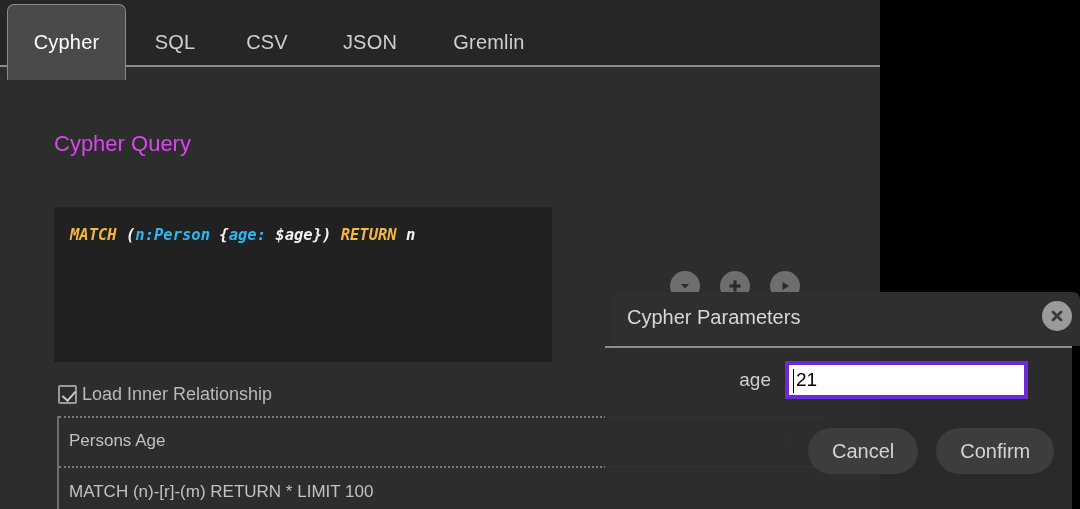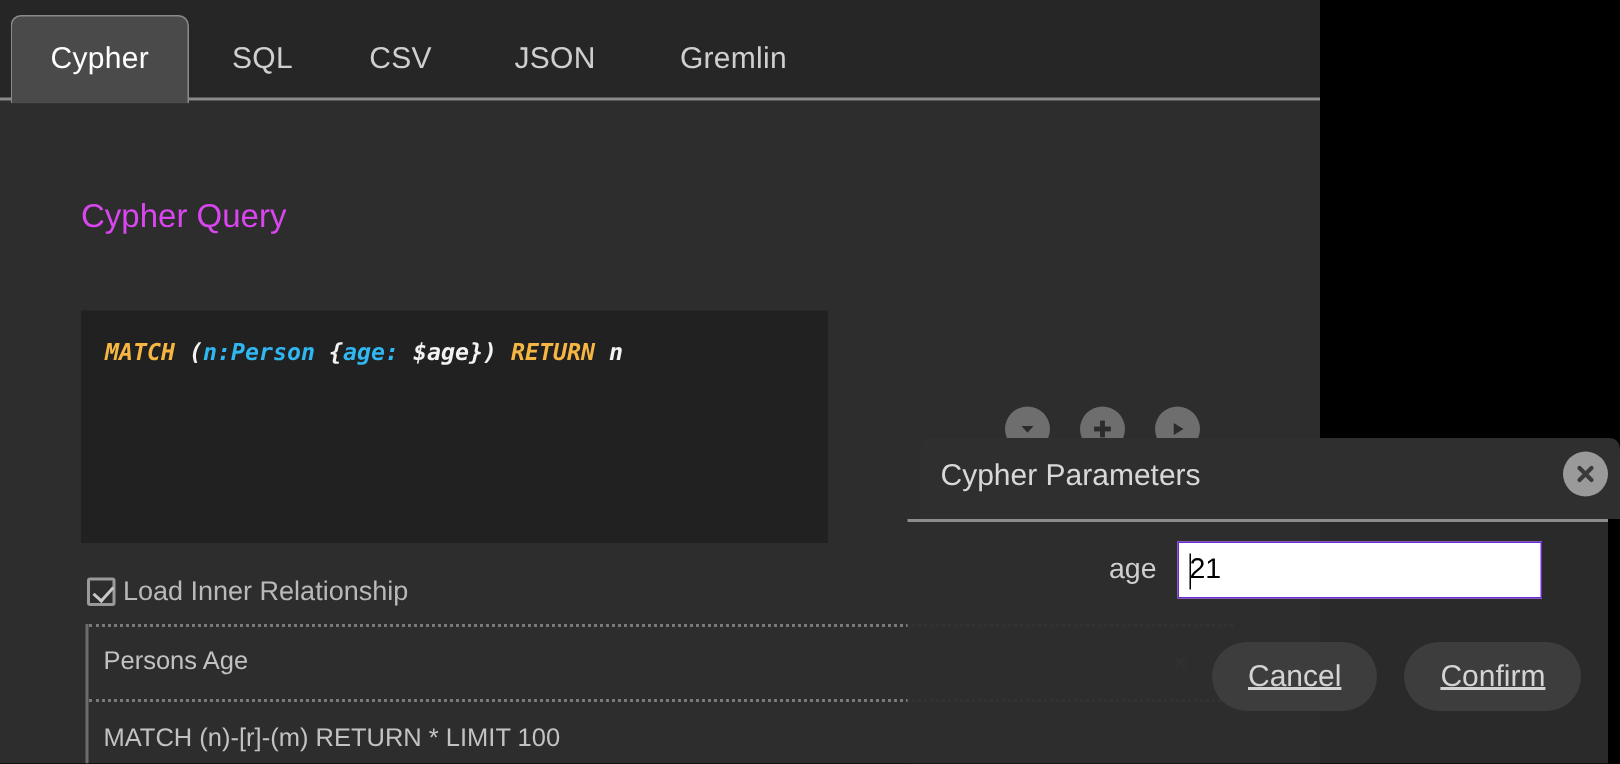--- a/index.html
+++ b/index.html
@@ -38,22 +38,22 @@
   }
   .tab-bar-underline {
     position: absolute;
     left: 0; top: 65px;
     width: 880px;
     height: 2px;
     background: #8a8a8a;
   }
   .tab {
     position: absolute;
-    top: 10px;
-    height: 59px;
+    top: 4px;
+    height: 76px;
     display: flex;
     align-items: center;
     justify-content: center;
     font-size: 20px;
     color: #cfcfcf;
     letter-spacing: 0.2px;
     background: transparent;
     cursor: pointer;
   }
   .tab.active {
@@ -243,21 +243,21 @@
     width: 180px;
     text-align: right;
     padding-right: 14px;
     font-size: 19px;
     color: #cfcfcf;
   }
   .param-input {
     width: 243px;
     height: 38px;
     background: #ffffff;
-    border: 1px solid #6d28d9;
+    border: 4px solid #6d28d9;
     font-family: "Liberation Sans", sans-serif;
     font-size: 19px;
     color: #000000;
     padding: 0 7px;
     outline: none;
   }
   .caret {
     position: absolute;
     left: 793px; top: 369px;
     width: 1px;
@@ -280,21 +280,20 @@
     height: 46px;
     min-width: 105px;
     padding: 0 24px;
     border: none;
     border-radius: 23px;
     background: #3d3d3d;
     color: #d4d4d4;
     font-family: "Liberation Sans", sans-serif;
     font-size: 20px;
     cursor: pointer;
-    text-decoration: underline;
   }
 
   
   .black-gutter {
     position: absolute;
     left: 880px; top: 0;
     width: 200px;
     height: 509px;
     background: #000000;
     z-index: 10;

